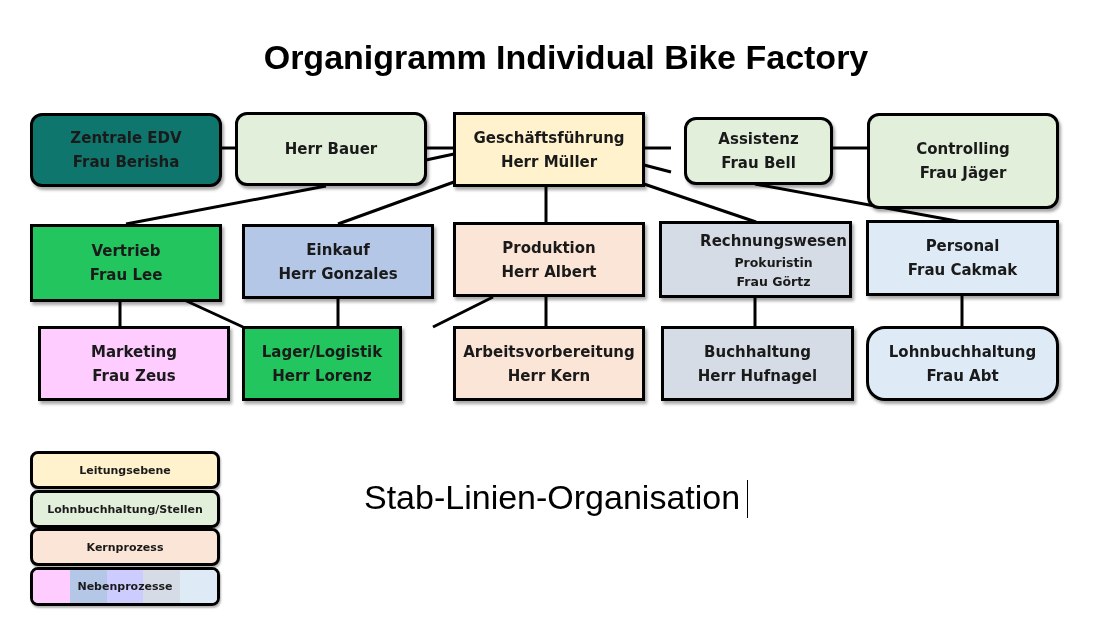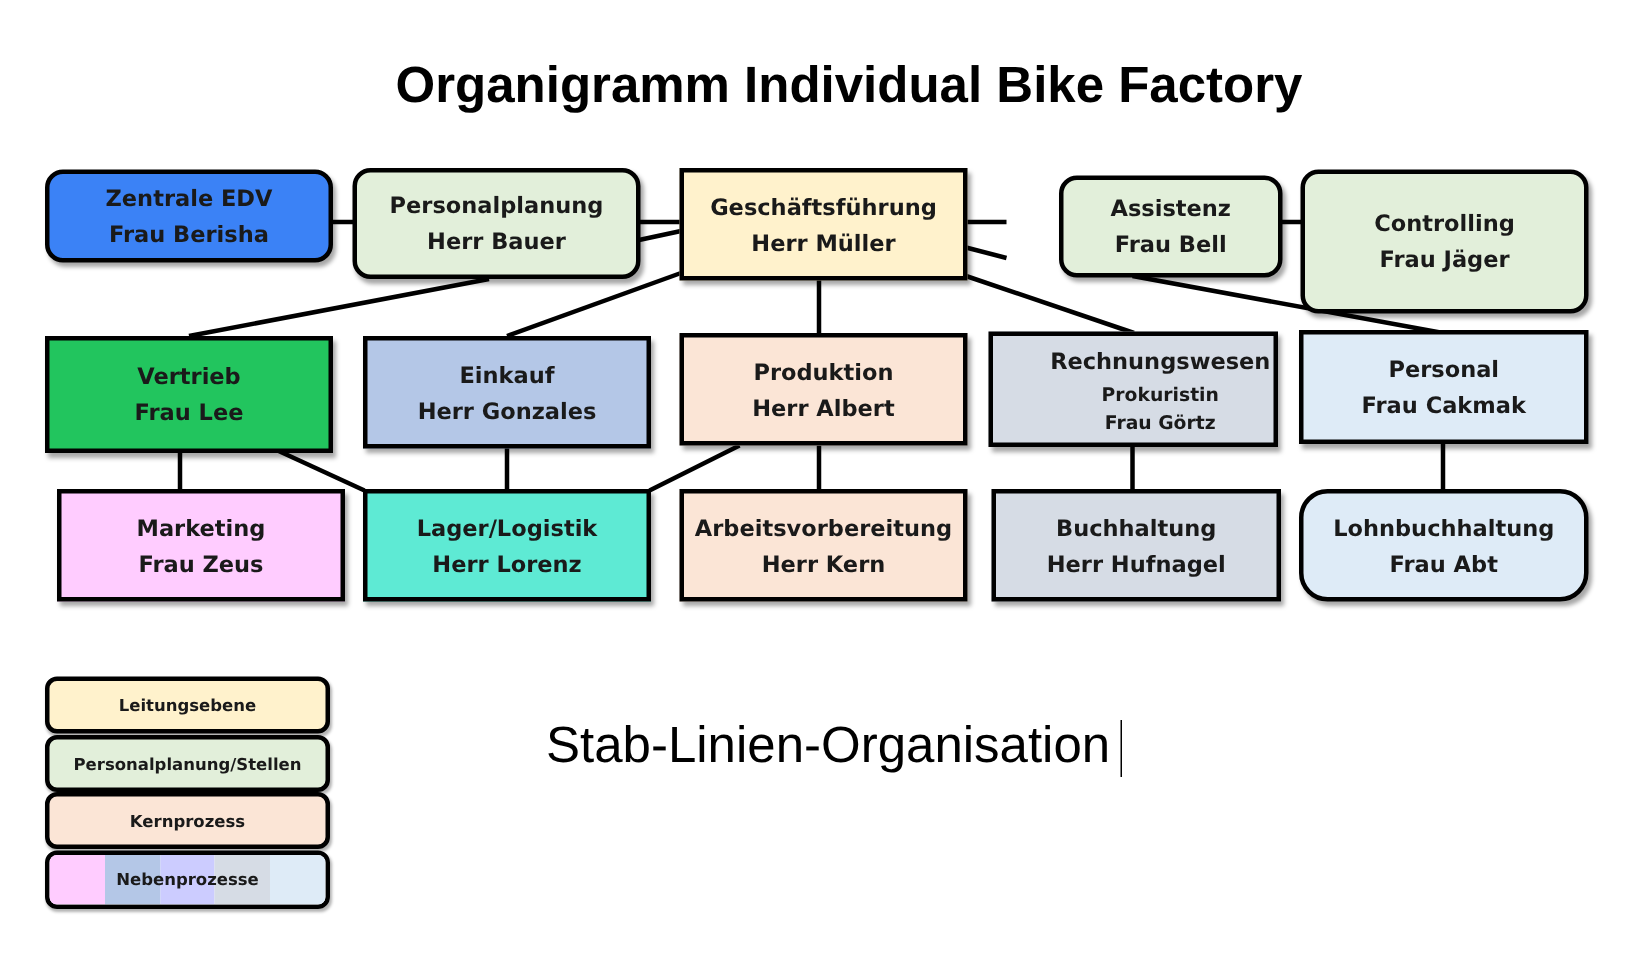--- a/index.html
+++ b/index.html
@@ -37,33 +37,32 @@
     <line x1="120" y1="298" x2="120" y2="327"></line>
     <line x1="180" y1="298" x2="243" y2="327"></line>
     <line x1="338" y1="298" x2="338" y2="327"></line>
     <line x1="493" y1="297" x2="433" y2="327"></line>
     <line x1="546" y1="297" x2="546" y2="327"></line>
     <line x1="755" y1="297" x2="755" y2="327"></line>
     <line x1="962" y1="295" x2="962" y2="327"></line>
   </g>
 </svg>
 
-<div class="box round" style="left:30px;top:113px;width:192px;height:62px;background:#3b82f6;">
+<div class="box round" style="left:30px;top:113px;width:192px;height:74px;background:#0f766e;">
   <span>Zentrale EDV</span>
   <span>Frau Berisha</span>
 </div>
 <div class="box round" style="left:235px;top:112px;width:192px;height:74px;background:#e2efda;">
-  <span>Personalplanung</span>
   <span>Herr Bauer</span>
 </div>
 <div class="box" style="left:453px;top:112px;width:192px;height:75px;background:#fff2cc;">
   <span>Geschäftsführung</span>
   <span>Herr Müller</span>
 </div>
-<div class="box round" style="left:706px;top:117px;width:149px;height:68px;background:#e2efda;justify-content:center;">
+<div class="box round" style="left:684px;top:117px;width:149px;height:68px;background:#e2efda;justify-content:center;">
   <span>Assistenz</span>
   <span>Frau Bell</span>
 </div>
 <div class="box round" style="left:867px;top:113px;width:192px;height:96px;background:#e2efda;">
   <span>Controlling</span>
   <span>Frau Jäger</span>
 </div>
 
 <div class="box" style="left:30px;top:224px;width:192px;height:78px;background:#22c55e;">
   <span>Vertrieb</span>
@@ -84,42 +83,42 @@
 </div>
 <div class="box" style="left:866px;top:220px;width:193px;height:76px;background:#deebf7;">
   <span>Personal</span>
   <span>Frau Cakmak</span>
 </div>
 
 <div class="box" style="left:38px;top:326px;width:192px;height:75px;background:#ffccff;">
   <span>Marketing</span>
   <span>Frau Zeus</span>
 </div>
-<div class="box" style="left:242px;top:326px;width:192px;height:75px;background:#5eead4;">
+<div class="box" style="left:242px;top:326px;width:160px;height:75px;background:#22c55e;">
   <span>Lager/Logistik</span>
   <span>Herr Lorenz</span>
 </div>
 <div class="box" style="left:453px;top:326px;width:192px;height:75px;background:#fbe5d6;">
   <span>Arbeitsvorbereitung</span>
   <span>Herr Kern</span>
 </div>
 <div class="box" style="left:661px;top:326px;width:193px;height:75px;background:#d6dce5;">
   <span>Buchhaltung</span>
   <span>Herr Hufnagel</span>
 </div>
 <div class="box" style="left:866px;top:326px;width:193px;height:75px;background:#deebf7;border-radius:19px;">
   <span>Lohnbuchhaltung</span>
   <span>Frau Abt</span>
 </div>
 
 <div class="legend" style="top:451px;background:#fff2cc;">
   <span>Leitungsebene</span>
 </div>
 <div class="legend" style="top:490px;background:#e2efda;">
-  <span>Personalplanung/Stellen</span>
+  <span>Lohnbuchhaltung/Stellen</span>
 </div>
 <div class="legend" style="top:528px;background:#fbe5d6;">
   <span>Kernprozess</span>
 </div>
 <div class="legend multi" style="top:567px;height:39px;">
   <div class="swatch" style="background:#ffccff;"></div>
   <div class="swatch" style="background:#b4c7e7;"></div>
   <div class="swatch" style="background:#ccccff;"></div>
   <div class="swatch" style="background:#d6dce5;"></div>
   <div class="swatch" style="background:#deebf7;"></div>

